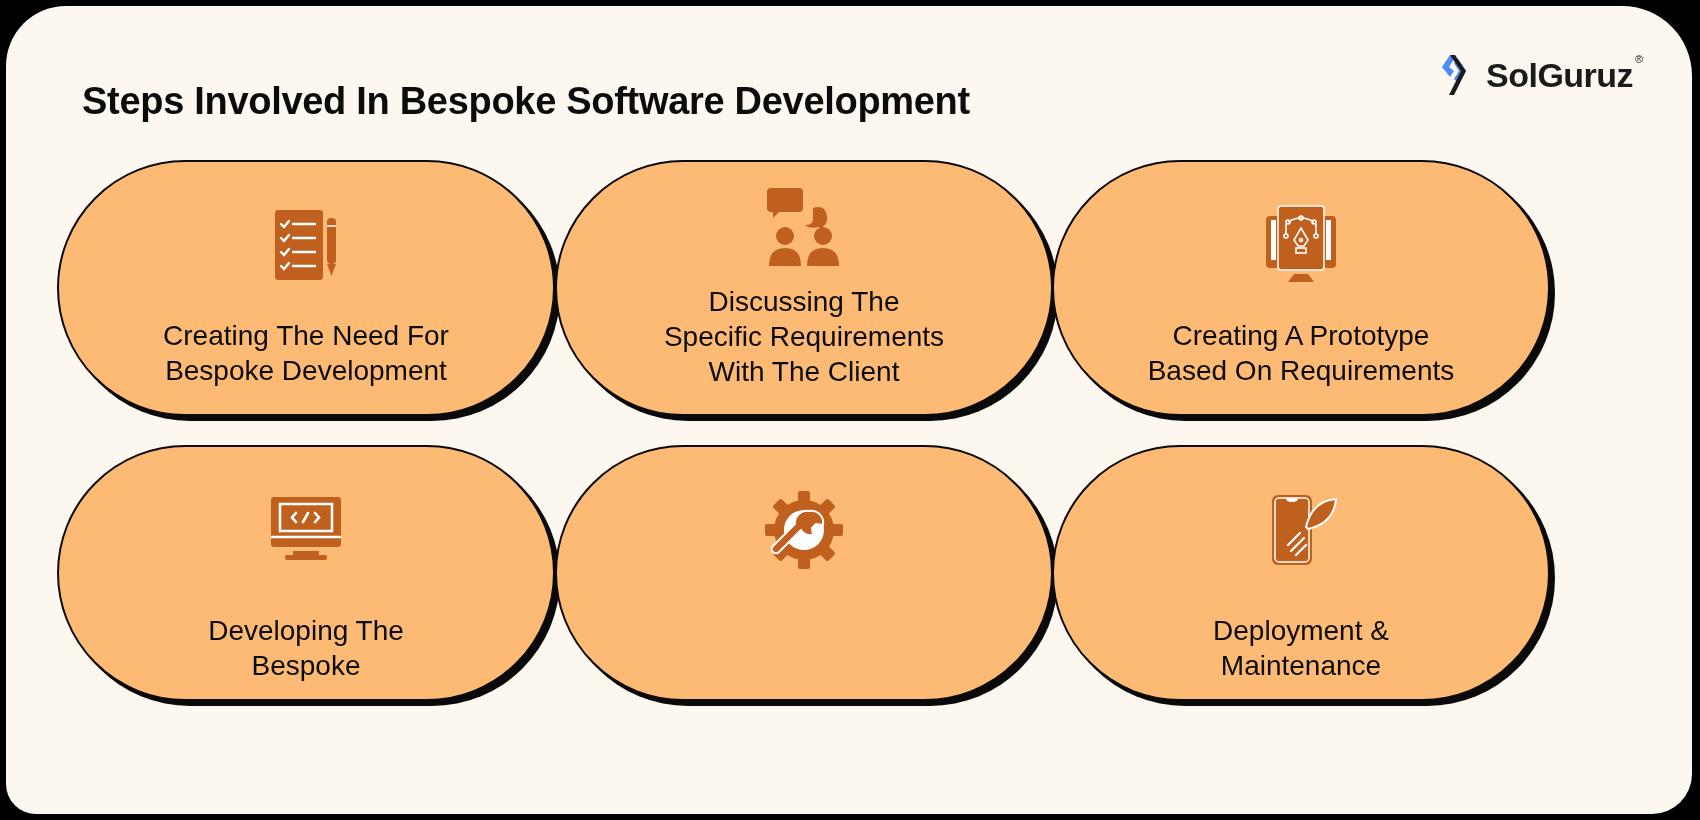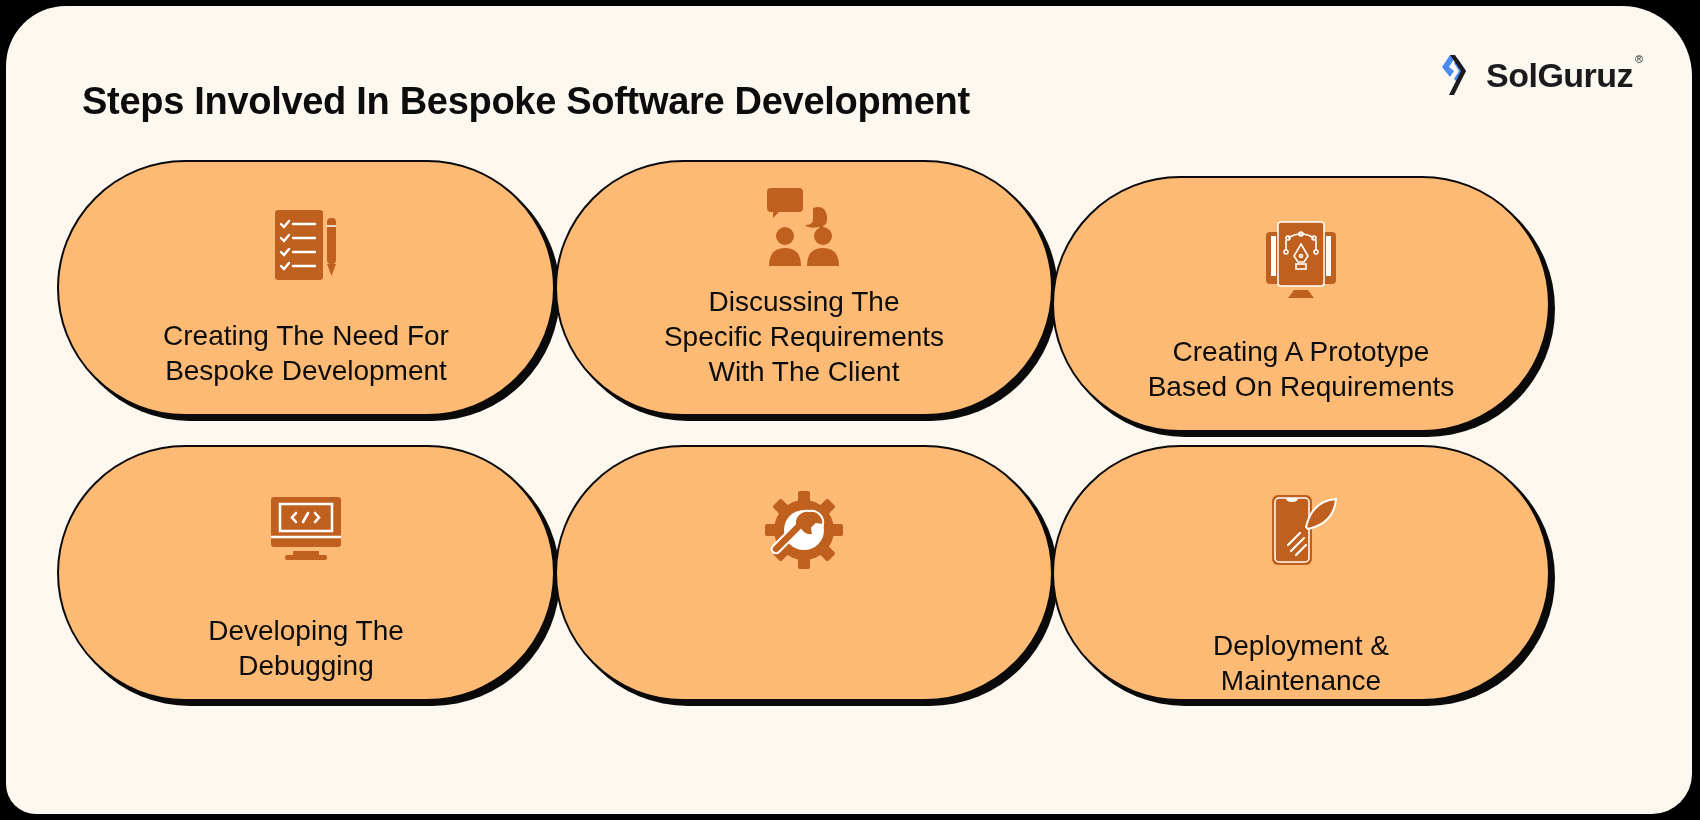--- a/index.html
+++ b/index.html
@@ -83,21 +83,21 @@
       <circle cx="24" cy="52" r="9" fill="#C0601F"></circle>
       <path d="M8,82 q0,-18 16,-18 q16,0 16,18 z" fill="#C0601F"></path>
       <circle cx="62" cy="52" r="9" fill="#C0601F"></circle>
       <path d="M46,82 q0,-18 16,-18 q16,0 16,18 z" fill="#C0601F"></path>
     </svg>
     <div class="label">Discussing The
 Specific Requirements
 With The Client</div>
   </div>
 
-  <div class="pill" style="left:1046px; top:154px;margin-top:16px;">
+  <div class="pill" style="left:1046px; top:154px;">
     <svg class="icon" viewBox="0 0 86 86">
       <rect x="8" y="14" width="70" height="52" rx="4" fill="#C0601F"></rect>
       <rect x="13" y="18" width="5" height="40" fill="#fff"></rect>
       <rect x="68" y="18" width="5" height="40" fill="#fff"></rect>
       <rect x="20" y="4" width="46" height="64" rx="3" fill="#C0601F" stroke="#fff" stroke-width="1.5"></rect>
       <polygon points="36,72 50,72 56,80 30,80" fill="#C0601F"></polygon>
       <g stroke="#fff" stroke-width="1.6" fill="none">
         <path d="M30,20 q13,-8 26,0"></path>
         <circle cx="30" cy="20" r="2"></circle>
           <circle cx="43" cy="16" r="2"></circle>
@@ -122,42 +122,42 @@
       <g stroke="#fff" stroke-width="2.6" fill="none" stroke-linecap="round">
         <polyline points="33,26 29,30.5 33,35"></polyline>
         <line x1="40" y1="35" x2="45" y2="26"></line>
         <polyline points="52,26 56,30.5 52,35"></polyline>
       </g>
       <line x1="8" y1="50" x2="78" y2="50" stroke="#fff" stroke-width="2.5"></line>
       <rect x="30" y="64" width="26" height="4" fill="#C0601F"></rect>
       <rect x="22" y="68" width="42" height="5" rx="2" fill="#C0601F"></rect>
     </svg>
     <div class="label">Developing The
-Debugging</div>
+Bespoke</div>
   </div>
 
   <div class="pill two-short" style="left:549px; top:439px;">
     <svg class="icon" viewBox="0 0 86 86">
       <g fill="#C0601F">
         <rect x="37" y="4" width="12" height="12" rx="2"></rect>
         <rect x="37" y="70" width="12" height="12" rx="2"></rect>
         <rect x="4" y="37" width="12" height="12" rx="2"></rect>
         <rect x="70" y="37" width="12" height="12" rx="2"></rect>
         <rect x="37" y="4" width="12" height="12" rx="2" transform="rotate(45 43 43)"></rect>
         <rect x="37" y="4" width="12" height="12" rx="2" transform="rotate(135 43 43)"></rect>
         <rect x="37" y="4" width="12" height="12" rx="2" transform="rotate(225 43 43)"></rect>
         <rect x="37" y="4" width="12" height="12" rx="2" transform="rotate(315 43 43)"></rect>
         <circle cx="43" cy="43" r="30"></circle>
       </g>
       <circle cx="43" cy="43" r="20" fill="#fff"></circle>
       <path d="M48,24 a12,12 0 0 1 14,14 l-7,-1 l-4,4 l1,7 a12,12 0 0 1 -12,-5 l-22,22 a4,4 0 0 1 -6,-6 l22,-22 a12,12 0 0 1 14,-13z" fill="#C0601F" stroke="#fff" stroke-width="2"></path>
     </svg>
   </div>
 
-  <div class="pill two-short" style="left:1046px; top:439px;gap:15px;">
+  <div class="pill two-short" style="left:1046px; top:439px;">
     <svg class="icon" viewBox="0 0 86 86">
       <rect x="14" y="8" width="40" height="70" rx="6" fill="#C0601F"></rect>
       <rect x="17" y="11" width="34" height="64" rx="4" fill="none" stroke="#fff" stroke-width="1.5"></rect>
       <path d="M28,11 h12 q0,4 -6,4 q-6,0 -6,-4z" fill="#fff"></path>
       <path d="M48,40 q6,-26 30,-28 q-2,24 -28,30 z" fill="#C0601F" stroke="#fff" stroke-width="2"></path>
       <g stroke="#fff" stroke-width="2.2" stroke-linecap="round">
         <line x1="30" y1="58" x2="42" y2="46"></line>
         <line x1="33" y1="64" x2="46" y2="51"></line>
         <line x1="38" y1="68" x2="48" y2="58"></line>
       </g>

